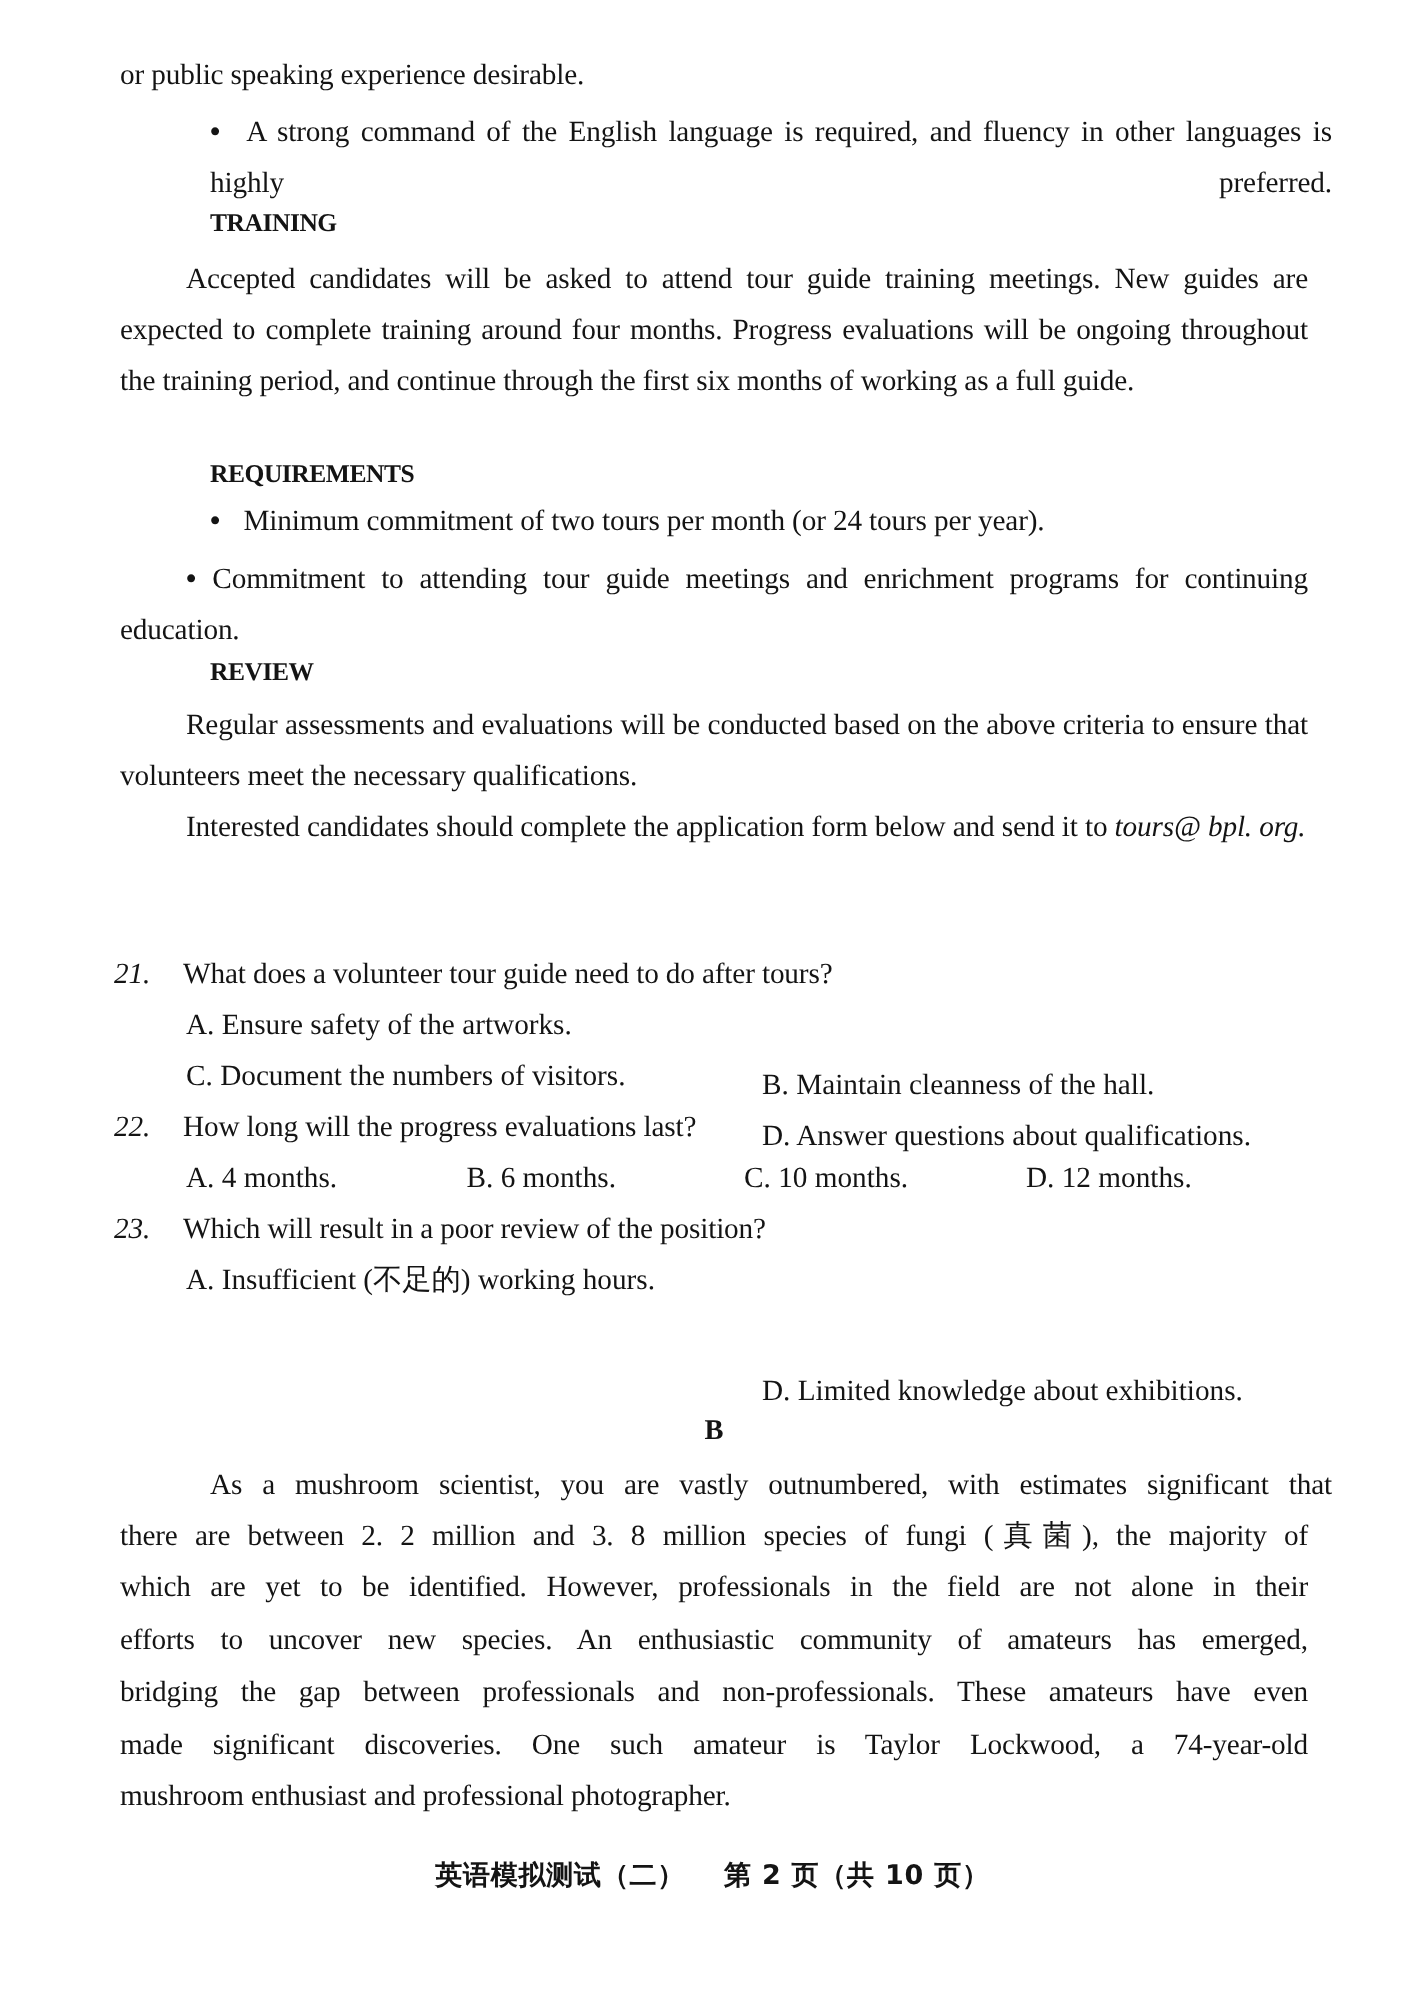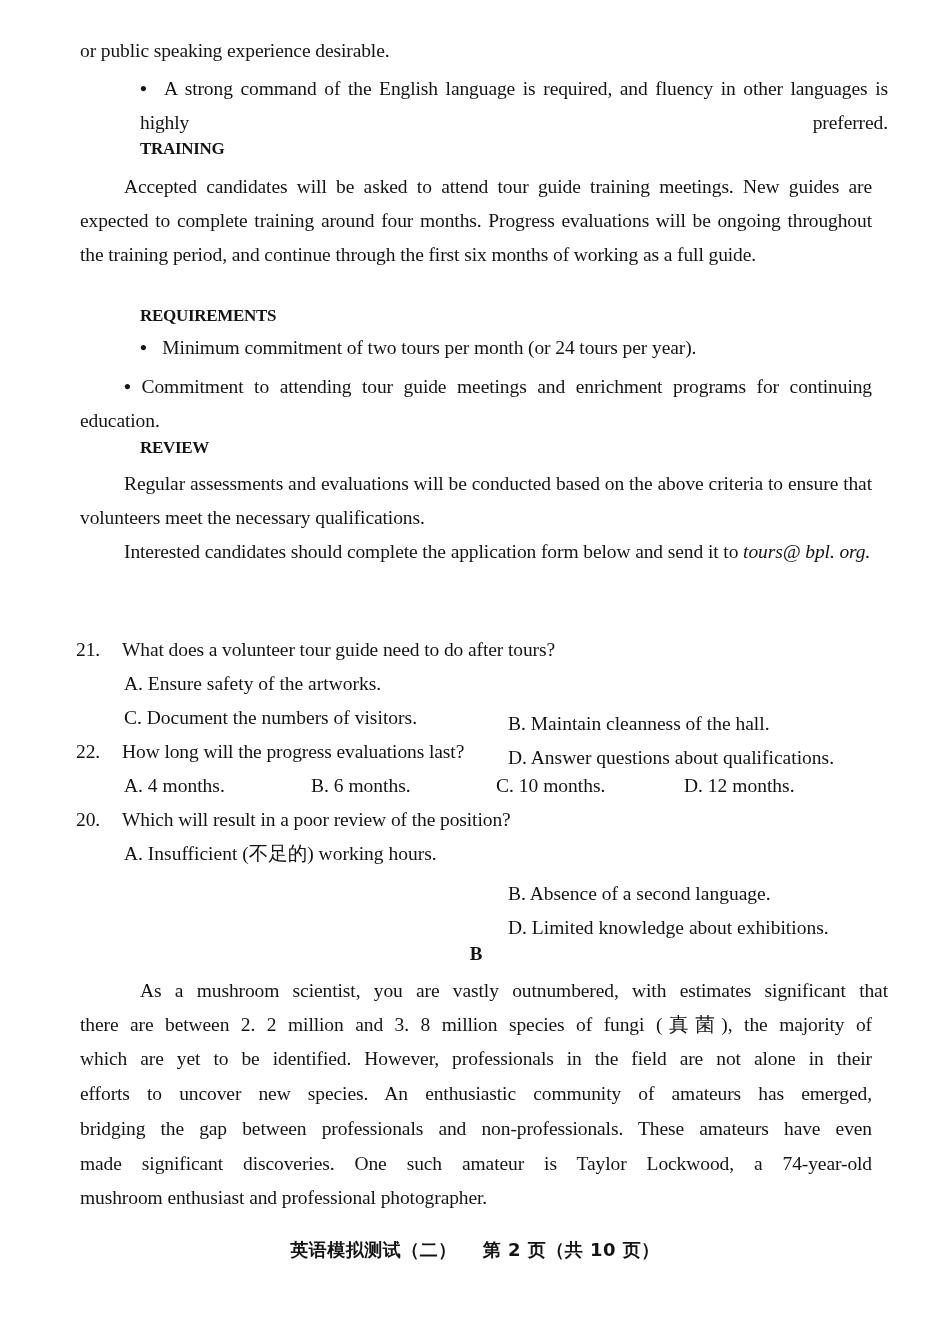--- a/index.html
+++ b/index.html
@@ -45,20 +45,21 @@
     .bullet::before {
       content: "\2022";
       display: inline-block;
       width: 0.9em;
       font-weight: bold;
     }
     .italic { font-style: italic; }
     .q-num {
       display: inline-block;
       width: 46px;
+      font-style: italic;
     }
     .opt-a { position: absolute; left: 44px; white-space: nowrap; }
     .opt-b { position: absolute; left: 428px; white-space: nowrap; margin-top: 40px; }
     .opt-4a { position: absolute; left: 44px; white-space: nowrap; }
     .opt-4b { position: absolute; left: 231px; white-space: nowrap; }
     .opt-4c { position: absolute; left: 416px; white-space: nowrap; }
     .opt-4d { position: absolute; left: 604px; white-space: nowrap; }
     .opt-row {
       position: absolute;
       left: 0;
@@ -140,25 +141,24 @@
     <span class="q-num">22.</span><span>How long will the progress evaluations last?</span>
   </div>
   <div class="opt-row" style="top:774px;">
     <span class="opt-4a">A.  4 months.</span>
     <span class="opt-4b">B.  6 months.</span>
     <span class="opt-4c">C.  10 months.</span>
     <span class="opt-4d">D.  12 months.</span>
   </div>
 
   <div class="line q-item" style="top:808px; left:-4px;">
-    <span class="q-num">20.</span><span>Which will result in a poor review of the position?</span>
+    <span class="q-num">23.</span><span>Which will result in a poor review of the position?</span>
   </div>
   <div class="opt-row" style="top:842px;">
     <span class="opt-a">A.  Insufficient (不足的) working hours.</span>
-    <span class="opt-b">B.  Absence of a second language.</span>
   </div>
   <div class="opt-row" style="top:876px;">
     <span class="opt-b">D.  Limited knowledge about exhibitions.</span>
   </div>
 
   <div class="section-title" style="top:943px;">B</div>
 
   <div class="line just indent" style="top:979px;">As a mushroom scientist, you are vastly outnumbered, with estimates significant that</div>
   <div class="line just" style="top:1013px;">there are between 2. 2 million and 3. 8 million species of fungi (真菌), the majority of</div>
   <div class="line just" style="top:1047px;">which are yet to be identified. However, professionals in the field are not alone in their</div>

